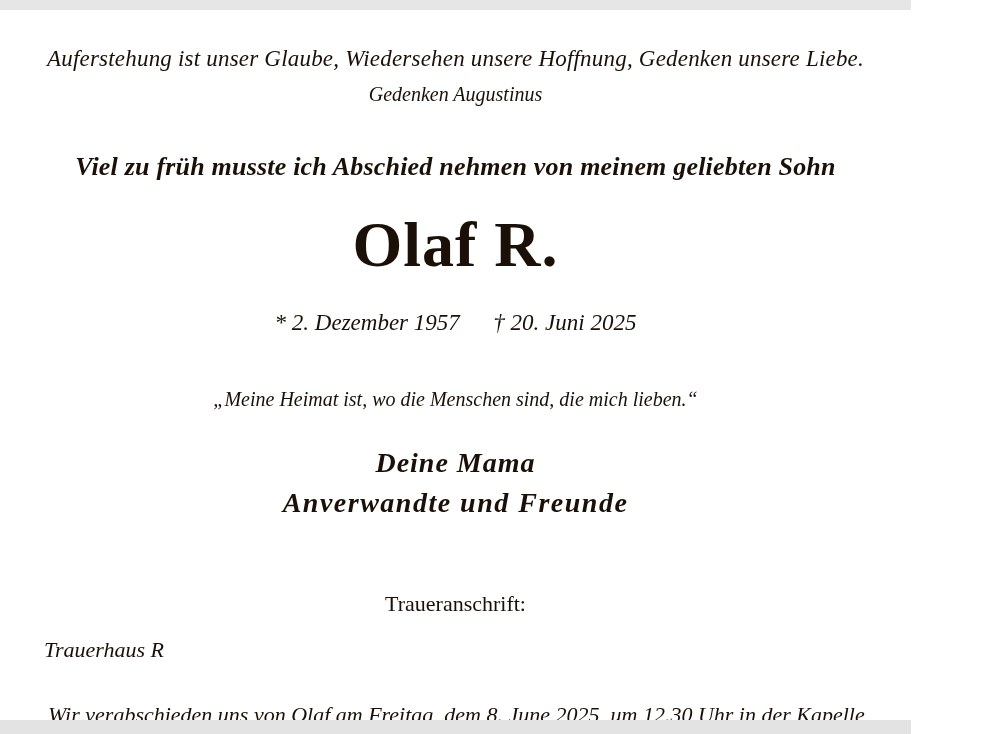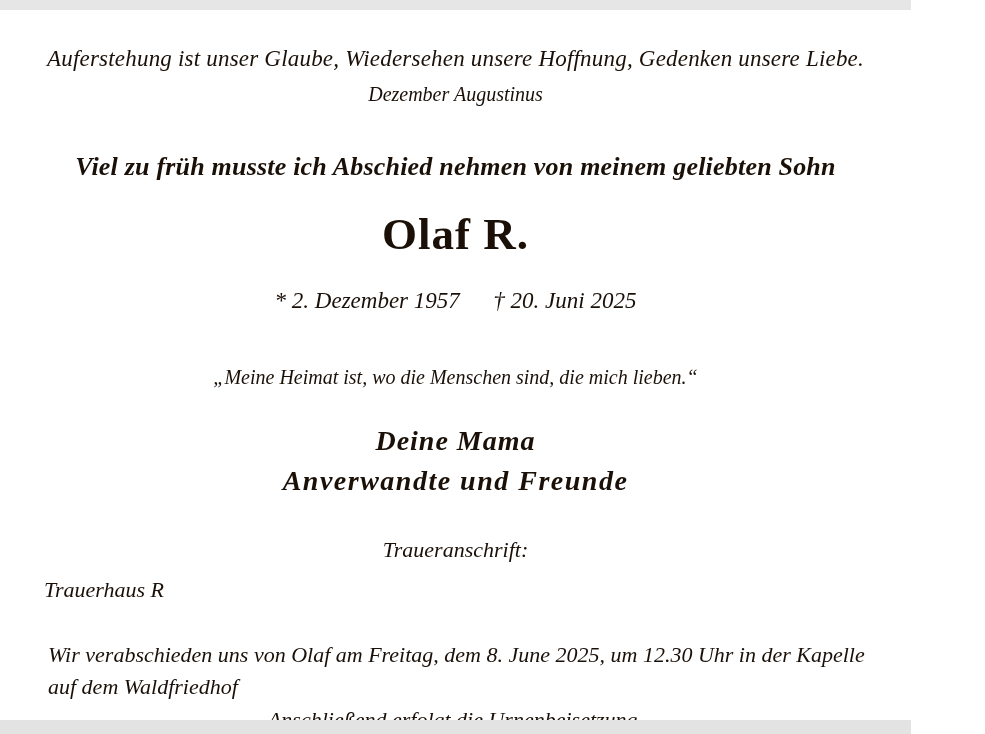--- a/index.html
+++ b/index.html
@@ -58,21 +58,21 @@
   }
   .intro {
     font-style: italic;
     font-weight: bold;
     font-size: 26px;
     margin-top: 46px;
     letter-spacing: 0.2px;
   }
   .name {
     font-weight: bold;
-    font-size: 45px;
+    font-size: 64px;
     letter-spacing: 1px;
     margin-top: 26px;
     font-family: "Liberation Serif", serif;
   }
   .dates {
     font-style: italic;
     font-size: 23px;
     margin-top: 28px;
   }
   .dates .sep {
@@ -92,28 +92,27 @@
     margin-top: 36px;
   }
   .signature2 {
     font-style: italic;
     font-weight: bold;
     font-size: 28px;
     letter-spacing: 1.5px;
     margin-top: 8px;
   }
   .address-label {
-    font-style: italic;
     font-size: 22px;
-    margin-top: 40px;
+    margin-top: 72px;
   }
   .address-line {
     font-style: italic;
     font-size: 22px;
-    margin-top: 14px;
+    margin-top: 20px;
     text-align: left;
     padding-left: 44px;
   }
   .funeral {
     font-style: italic;
     font-size: 22px;
     line-height: 1.45;
     margin-top: 36px;
     text-align: left;
     padding-left: 48px;
@@ -127,21 +126,21 @@
   }
 </style>
 </head>
 <body>
 
 <div class="obituary">
   <div class="edge-top"></div>
   <div class="inner">
 
     <div class="motto center">Auferstehung ist unser Glaube, Wiedersehen unsere Hoffnung, Gedenken unsere Liebe.</div>
-    <div class="motto-author center">Dezember Augustinus</div>
+    <div class="motto-author center">Gedenken Augustinus</div>
 
     <div class="intro center">Viel zu früh musste ich Abschied nehmen von meinem geliebten Sohn</div>
 
     <div class="name center">Olaf R.</div>
 
     <div class="dates center">
       <span>* 2. Dezember 1957</span>
       <span class="sep"></span>
       <span>† 20. Juni 2025</span>
     </div>

